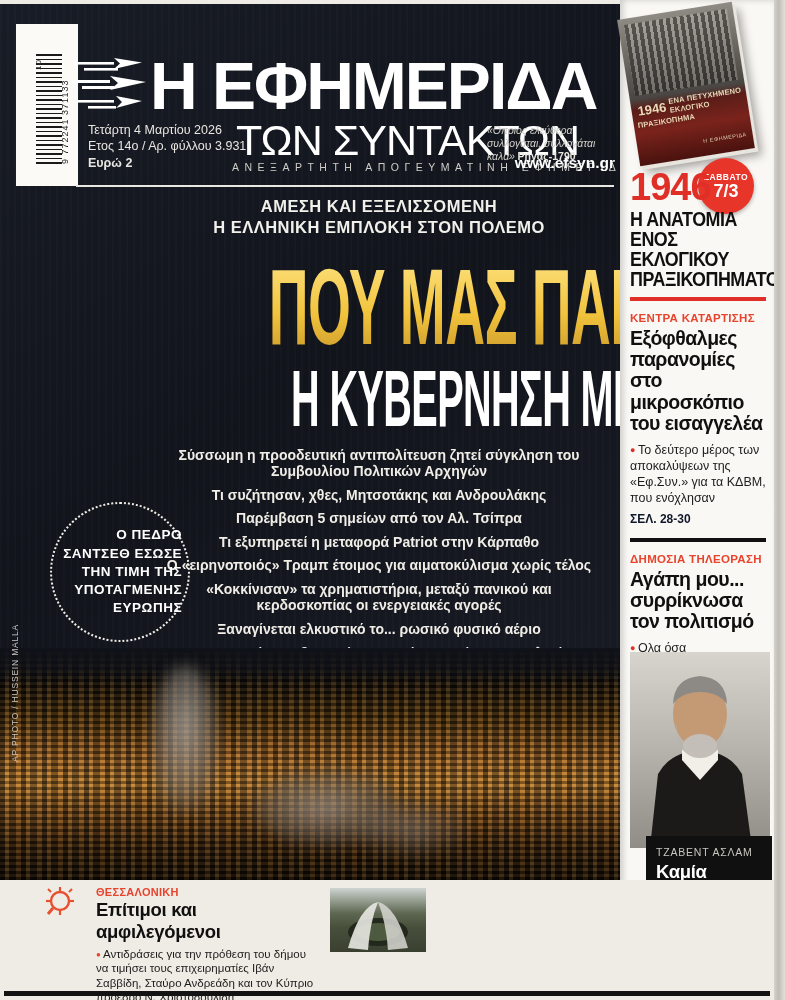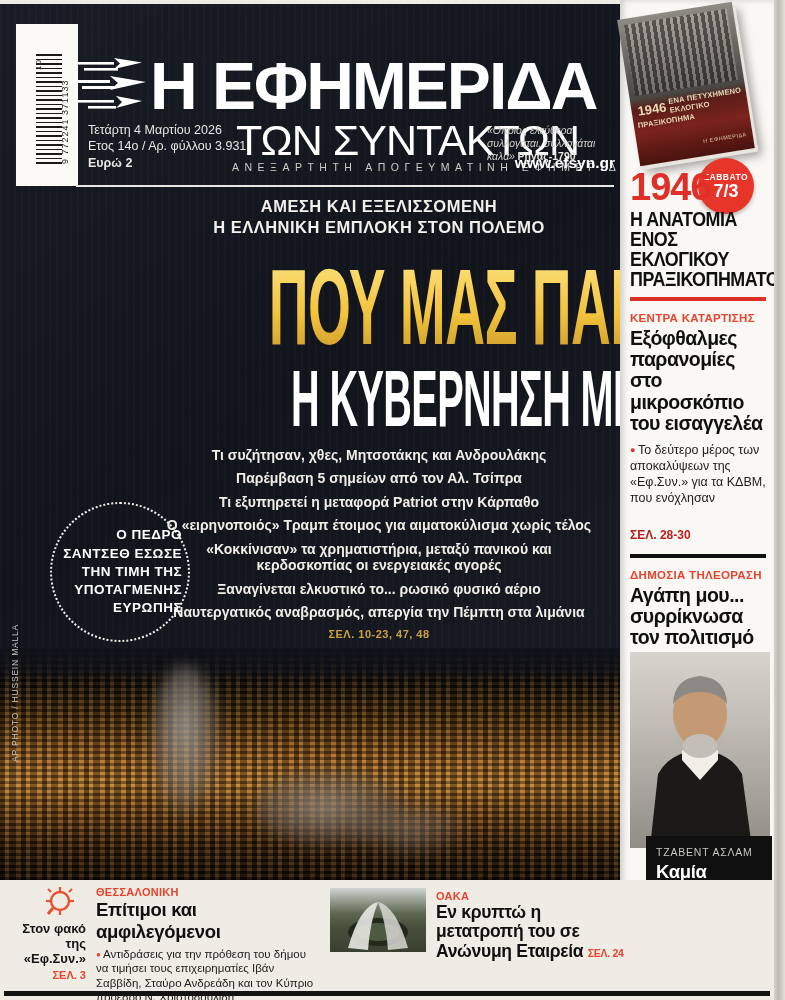--- a/index.html
+++ b/index.html
@@ -92,21 +92,21 @@
     display:flex;flex-direction:column;align-items:center;justify-content:center;color:#fff;box-shadow:0 2px 4px rgba(0,0,0,.3);}
   .promo-badge .d1{font-size:8.5px;font-weight:700;letter-spacing:.5px;}
   .promo-badge .d2{font-size:18px;font-weight:800;line-height:1;}
 
   .sb-content{position:absolute;left:10px;top:168px;width:136px;}
   .sb-1946{color:#df2f26;font-weight:800;font-size:38px;letter-spacing:-1px;line-height:1;}
   .sb-head-a{margin-top:3px;font-weight:800;font-size:19px;line-height:1.0;color:#101010;letter-spacing:-.5px;
     transform:scale(.94,1.05);transform-origin:left top;width:145px;}
   .sb-body{margin-top:8px;font-size:12.5px;line-height:1.3;color:#1c1c1c;}
   .sb-body::before{content:"● ";color:#df2f26;font-size:9px;vertical-align:1px;}
-  .sb-pages{margin-top:21px;color:#b91c1c;font-weight:700;font-size:12px;}
+  .sb-pages{margin-top:5px;color:#0f172a;font-weight:700;font-size:12px;}
   .sb-div{height:4px;margin:12px 0 10px;}
   .sb-div.red{background:#df2f26;}
   .sb-div.black{background:#111;}
   .sb-kicker{color:#e8432d;font-weight:700;font-size:11.5px;letter-spacing:.3px;line-height:1.25;}
   .sb-head{margin-top:3px;font-weight:800;font-size:19.5px;line-height:1.08;color:#101010;letter-spacing:-.5px;}
 
   .portrait{position:absolute;left:10px;top:652px;width:140px;height:196px;overflow:hidden;
     background:linear-gradient(180deg,#d6d4cd 0%,#b9b7af 45%,#8f8d85 100%);}
   .asylum-box{position:absolute;left:26px;top:836px;width:126px;height:132px;background:#101010;
     padding:10px 8px 8px 10px;}
@@ -174,20 +174,21 @@
     <div class="mast-rule"></div>
 
     <div class="hero">
       <div class="overline">
         <div>ΑΜΕΣΗ ΚΑΙ ΕΞΕΛΙΣΣΟΜΕΝΗ</div>
         <div>Η ΕΛΛΗΝΙΚΗ ΕΜΠΛΟΚΗ ΣΤΟΝ ΠΟΛΕΜΟ</div>
       </div>
       <div class="hl-wrap1"><span class="hl1">ΠΟΥ ΜΑΣ ΠΑΕΙ</span></div>
       <div class="hl-wrap2"><span class="hl2">Η ΚΥΒΕΡΝΗΣΗ ΜΗΤΣΟΤΑΚΗ;</span></div>
       <div class="deck">
+        <div class="deck-item">Σύσσωμη η προοδευτική αντιπολίτευση ζητεί σύγκληση του Συμβουλίου Πολιτικών Αρχηγών</div>
         <div class="deck-item">Τι συζήτησαν, χθες, Μητσοτάκης και Ανδρουλάκης</div>
         <div class="deck-item">Παρέμβαση 5 σημείων από τον Αλ. Τσίπρα</div>
         <div class="deck-item">Τι εξυπηρετεί η μεταφορά Patriot στην Κάρπαθο</div>
         <div class="deck-item">Ο «ειρηνοποιός» Τραμπ έτοιμος για αιματοκύλισμα χωρίς τέλος</div>
         <div class="deck-item">«Κοκκίνισαν» τα χρηματιστήρια, μεταξύ πανικού και κερδοσκοπίας οι ενεργειακές αγορές</div>
         <div class="deck-item">Ξαναγίνεται ελκυστικό το... ρωσικό φυσικό αέριο</div>
         <div class="deck-item">Ναυτεργατικός αναβρασμός, απεργία την Πέμπτη στα λιμάνια</div>
       </div>
       <div class="pages-ref">ΣΕΛ. 10-23, 47, 48</div>
     </div>
@@ -263,45 +264,34 @@
     <svg class="lens-icon" viewBox="0 0 34 34">
       <circle cx="16" cy="15" r="9" fill="none" stroke="#e8502f" stroke-width="2.4"></circle>
       <line x1="9" y1="22" x2="4" y2="28" stroke="#e8502f" stroke-width="3"></line>
       <line x1="16" y1="1" x2="16" y2="5" stroke="#e8502f" stroke-width="2.2"></line>
       <line x1="16" y1="25" x2="16" y2="29" stroke="#e8502f" stroke-width="2.2"></line>
       <line x1="2" y1="15" x2="6" y2="15" stroke="#e8502f" stroke-width="2.2"></line>
       <line x1="26" y1="15" x2="30" y2="15" stroke="#e8502f" stroke-width="2.2"></line>
       <line x1="25" y1="6" x2="28" y2="3" stroke="#e8502f" stroke-width="2"></line>
       <line x1="7" y1="6" x2="4" y2="3" stroke="#e8502f" stroke-width="2"></line>
     </svg>
-    <div class="lens-label">
-      <div>Στον φακό της «Εφ.Συν.»</div>
-      <div class="lens-pages">ΣΕΛ. 3</div>
-    </div>
 
     <div class="bl-article">
       <div class="bl-kicker">ΘΕΣΣΑΛΟΝΙΚΗ</div>
       <div class="bl-head">Επίτιμοι και αμφιλεγόμενοι</div>
       <div class="bl-body">Αντιδράσεις για την πρόθεση του δήμου να τιμήσει τους επιχειρηματίες Ιβάν Σαββίδη, Σταύρο Ανδρεάδη και τον Κύπριο πρόεδρο Ν. Χριστοδουλίδη</div>
     </div>
 
     <div class="oaka-photo">
       <svg class="oaka-arc" viewBox="0 0 96 64">
         <ellipse cx="48" cy="44" rx="30" ry="14" fill="#23281c"></ellipse>
         <ellipse cx="48" cy="44" rx="22" ry="9" fill="#4d5a40"></ellipse>
         <path d="M18 60 Q30 18 48 14 Q40 34 38 62 Z" fill="#e8e8e2" opacity=".9"></path>
         <path d="M78 60 Q66 18 48 14 Q56 34 58 62 Z" fill="#d8d8d2" opacity=".85"></path>
       </svg>
     </div>
-    <div class="bm-article">
-      <div class="bl-kicker">ΟΑΚΑ</div>
-      <div class="bm-head">
-        <span>Εν κρυπτώ η μετατροπή του σε Ανώνυμη Εταιρεία</span>
-        <span class="bm-pages">ΣΕΛ. 24</span>
-      </div>
-    </div>
 
     <div class="bottom-rule"></div>
   </div>
 
   <div class="sidebar-tear"></div>
   <div class="scan-right"></div>
 </div>
 
 </body></html>

